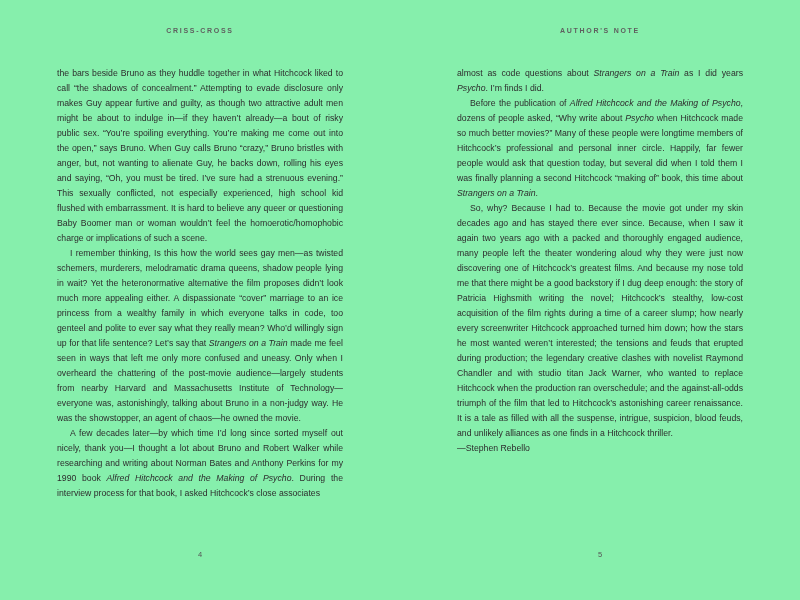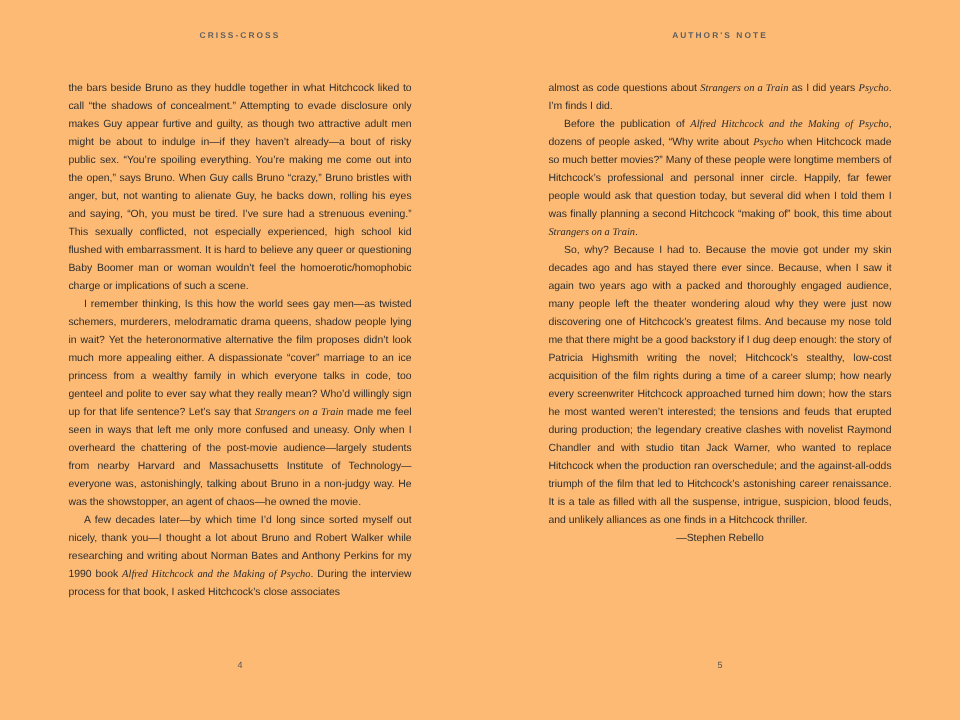--- a/index.html
+++ b/index.html
@@ -13,21 +13,21 @@
     height: 600px;
     background: #ffffff;
     font-family: "Liberation Sans", "DejaVu Sans", sans-serif;
     overflow: hidden;
   }
   .page {
     position: absolute;
     top: 0;
     width: 400px;
     height: 600px;
-    background: #fdba74;
+    background: #86efac;
   }
   .page.left  { left: 0; }
   .page.right { left: 400px; }
 
   .running-head {
     position: absolute;
     top: 27px;
     left: 57px;
     width: 286px;
     text-align: center;
@@ -54,28 +54,27 @@
   }
   .body-text p.para {
     margin: 0;
     padding: 0;
   }
   .body-text p.para.indent {
     text-indent: 13px;
   }
   .it {
     font-style: italic;
-    font-family: Liberation Serif, serif;
   }
 
   .signature {
     text-align: right;
   }
   .sig-line {
-    text-align: center;
+    text-align: left;
   }
 
   .page-num {
     position: absolute;
     top: 550px;
     left: 57px;
     width: 286px;
     text-align: center;
     font-size: 7.5px;
     color: #555555;

